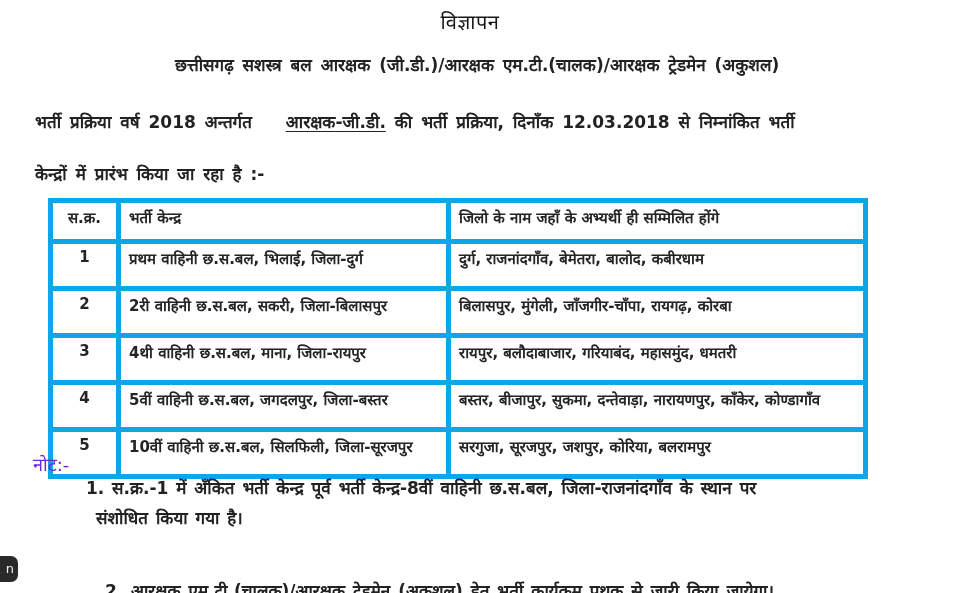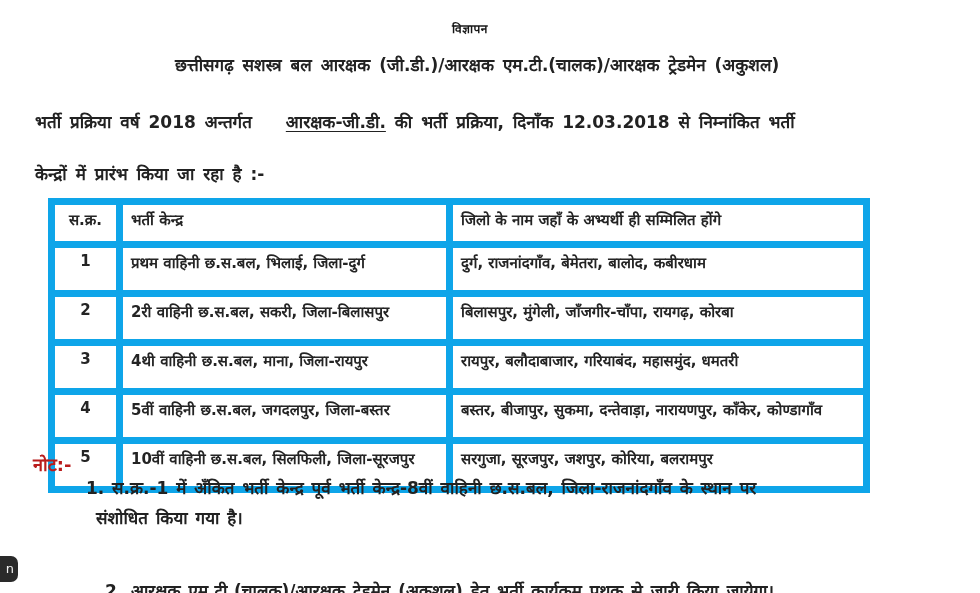--- a/index.html
+++ b/index.html
@@ -11,26 +11,26 @@
     position: relative;
     width: 980px;
     height: 593px;
     background: #ffffff;
     overflow: hidden;
     font-family: "DejaVu Sans", "Liberation Sans", sans-serif;
     color: #1f1f1f;
   }
   .title {
     position: absolute;
-    top: 20px;
+    top: 8px;
     left: 0;
     width: 940px;
     text-align: center;
-    font-size: 12px;
-    font-weight: bold;
+    font-size: 20px;
+    font-weight: normal;
     letter-spacing: 0.5px;
     color: #161616;
   }
   .intro-line {
     position: absolute;
     white-space: nowrap;
     font-size: 17px;
     font-weight: 600;
     color: #222222;
     word-spacing: 3px;
@@ -51,38 +51,38 @@
     width: 815px;
     border-collapse: collapse;
     table-layout: fixed;
     font-size: 15px;
     color: #242424;
   }
   table.centers col.c1 { width: 68px;  }
   table.centers col.c2 { width: 330px; }
   table.centers col.c3 { width: 417px; }
   table.centers th, table.centers td {
-    border: 7px solid #0ea5e9;
+    border: 5px solid #0ea5e9;
     padding: 4px 8px 4px 8px;
     vertical-align: top;
     text-align: left;
     font-weight: 600;
     overflow: hidden;
     white-space: nowrap;
   }
   table.centers th { font-weight: bold; height: 28px; }
   table.centers td { height: 34px; }
   table.centers td.sno, table.centers th.sno { text-align: center; }
   .notes-label {
     position: absolute;
     top: 452px;
     left: 33px;
     font-size: 18px;
-    font-weight: bold;
-    color: #b91c1c;
+    font-weight: normal;
+    color: #6d28d9;
   }
   .note-line {
     position: absolute;
     white-space: nowrap;
     font-size: 17px;
     font-weight: 600;
     color: #222222;
     word-spacing: 2px;
   }
   .note-line .num { display: inline-block; width: 26px; }

